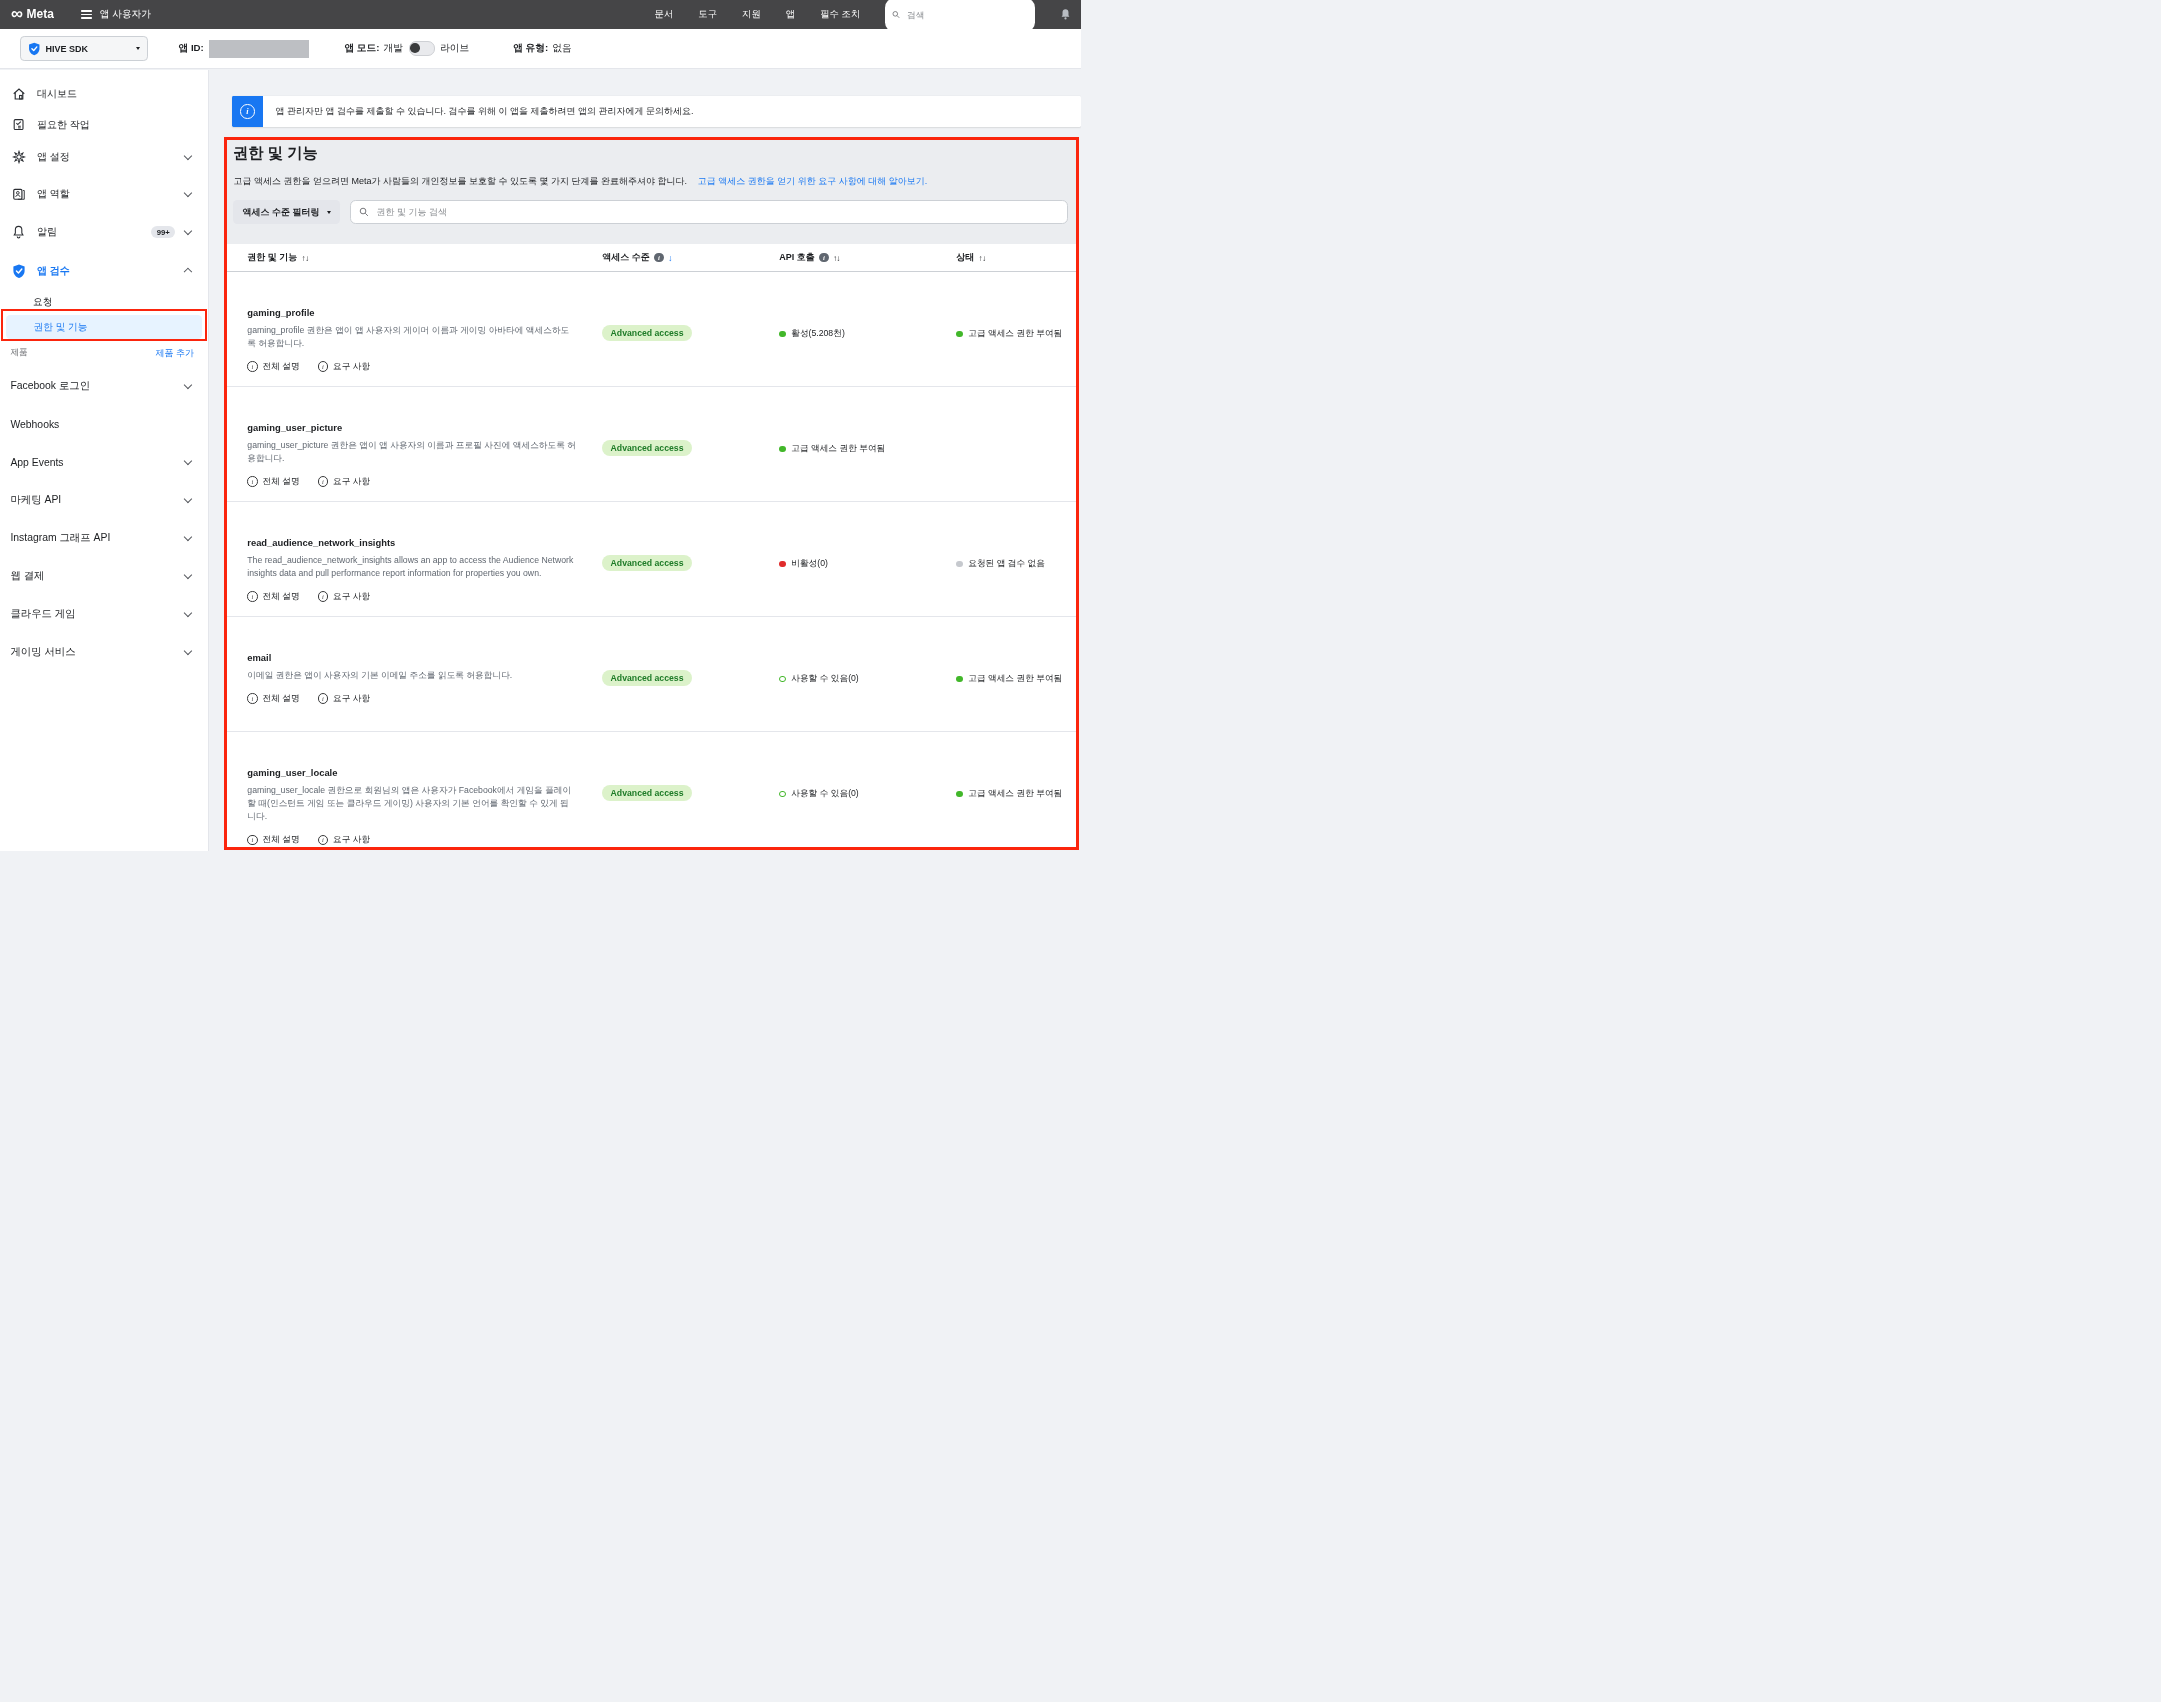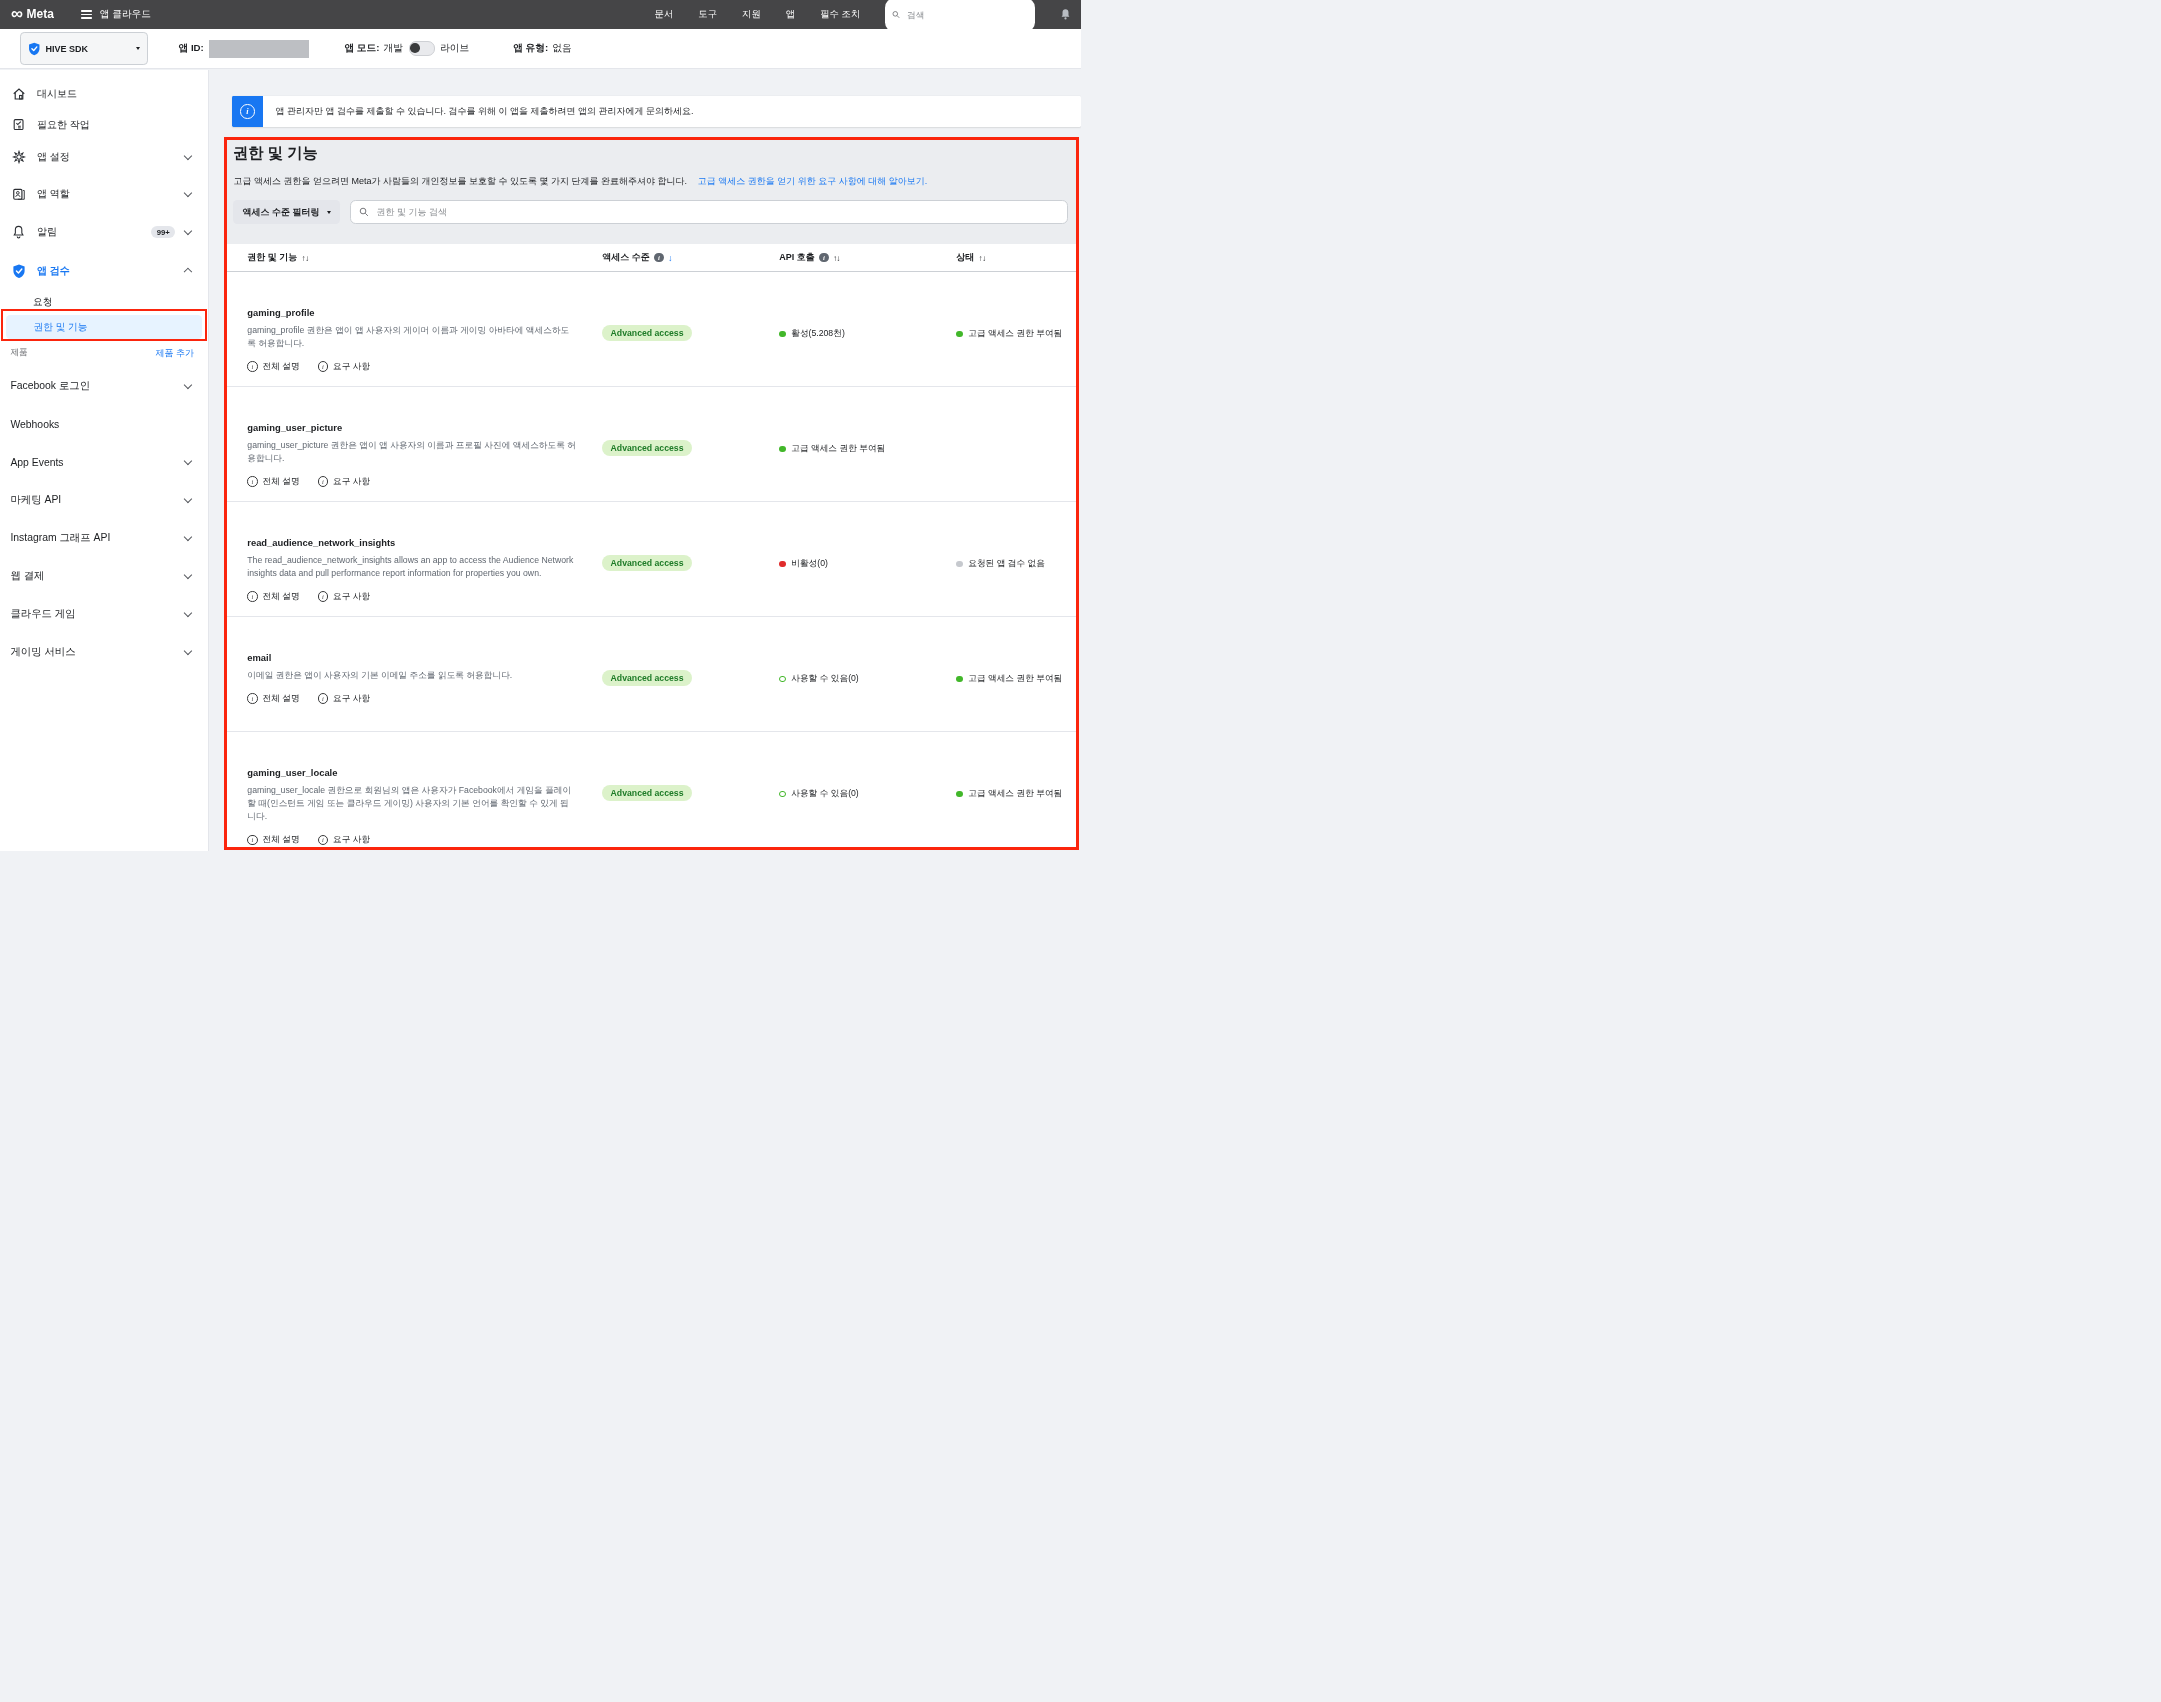--- a/index.html
+++ b/index.html
@@ -18,21 +18,21 @@
   .burger i{height:1.4px;background:#fff;border-radius:0.7px;}
   .tb-title{margin-left:8.3px;font-size:9.7px;}
   .tb-right{margin-left:auto;display:flex;align-items:center;gap:25px;font-size:9.4px;}
   .tb-link{cursor:pointer;white-space:nowrap;}
   .tb-search{width:136px;height:18px;background:#fff;border-radius:9.7px;display:flex;align-items:center;padding:8px 7px;gap:4.9px;}
   .tb-search input{border:none;outline:none;font-size:8.7px;width:100%;background:transparent;color:#1c1e21;}
   .tb-search input::placeholder{color:#8a8d91;}
   .tb-bell{margin-right:9.7px;display:flex;}
   
   .appbar{position:absolute;top:29px;left:0;right:0;height:40px;background:#fff;display:flex;align-items:center;z-index:19;border-bottom:0.7px solid #e4e6eb;box-sizing:border-box;}
-  .selector{margin-left:19.5px;width:128px;height:33px;border:0.7px solid #ccd0d5;background:#f5f6f7;border-radius:4.2px;display:flex;align-items:center;padding:0 7px;gap:5.6px;box-sizing:border-box;cursor:pointer;}
+  .selector{margin-left:19.5px;width:128px;height:25px;border:0.7px solid #ccd0d5;background:#f5f6f7;border-radius:4.2px;display:flex;align-items:center;padding:0 7px;gap:5.6px;box-sizing:border-box;cursor:pointer;}
   .selector .slbl{font-weight:bold;font-size:9px;flex:1;}
   .tri{width:0;height:0;border-left:2.8px solid transparent;border-right:2.8px solid transparent;border-top:3.5px solid #1c1e21;}
   .ab-label{font-weight:bold;font-size:9.7px;}
   .ml44{margin-left:31px;} .ml50{margin-left:35px;} .ml63{margin-left:44px;}
   .ml6{margin-left:4.2px;} .ml8{margin-left:5.6px;}
   .redacted{margin-left:5.6px;width:100px;height:18px;background:#bdbfc3;}
   .ab-val{font-size:9.7px;}
   .toggle{margin-left:5.6px;width:24px;height:12.5px;border-radius:7px;background:#e9eaed;border:0.7px solid #ced0d4;position:relative;cursor:pointer;}
   .toggle .knob{position:absolute;left:0.7px;top:0.7px;width:9.7px;height:9.7px;border-radius:50%;background:#3a3b3c;}
   
@@ -105,21 +105,21 @@
 <div class="topbar">
   <div class="brand">
     <span class="inf">∞</span>
     <span class="bname">Meta</span>
   </div>
   <div class="burger">
       <i></i>
       <i></i>
       <i></i>
     </div>
-  <div class="tb-title">앱 클라우드</div>
+  <div class="tb-title">앱 사용자가</div>
   <div class="tb-right">
     <span class="tb-link">문서</span>
     <span class="tb-link">도구</span>
     <span class="tb-link">지원</span>
     <span class="tb-link">앱</span>
     <span class="tb-link">필수 조치</span>
     <div class="tb-search">
       <svg width="9" height="9" viewBox="0 0 24 24">
           <circle cx="10" cy="10" r="7" fill="none" stroke="#65676b" stroke-width="2.4"></circle>
           <line x1="15.5" y1="15.5" x2="22" y2="22" stroke="#65676b" stroke-width="2.4"></line>

